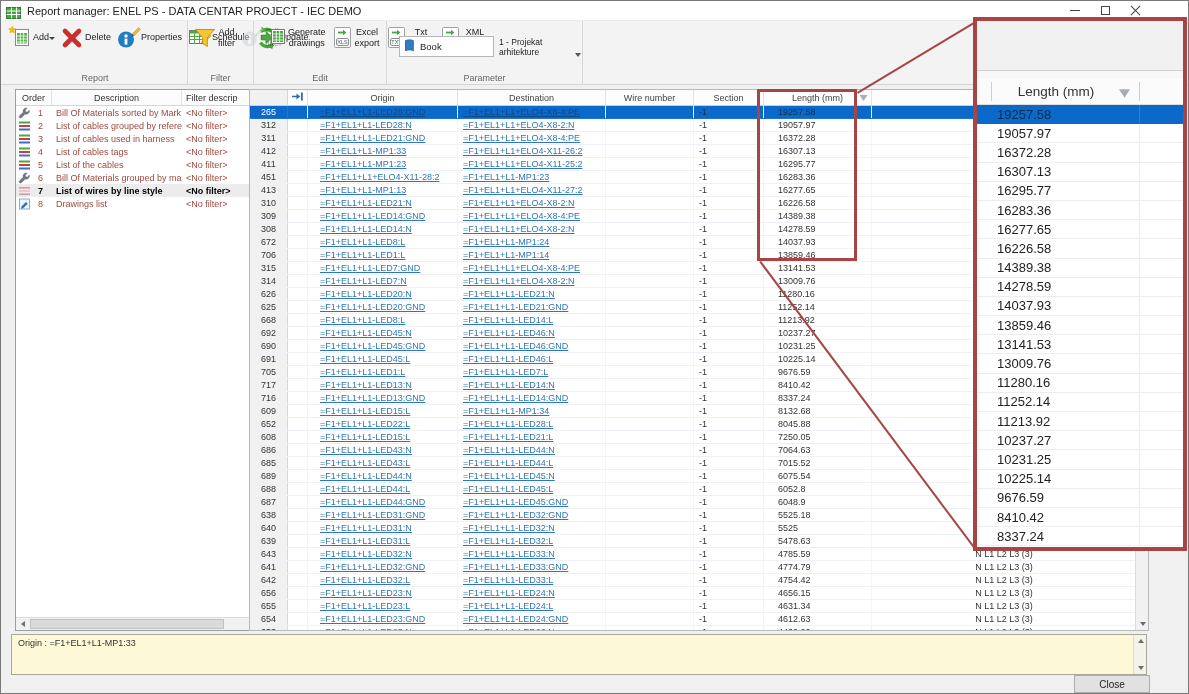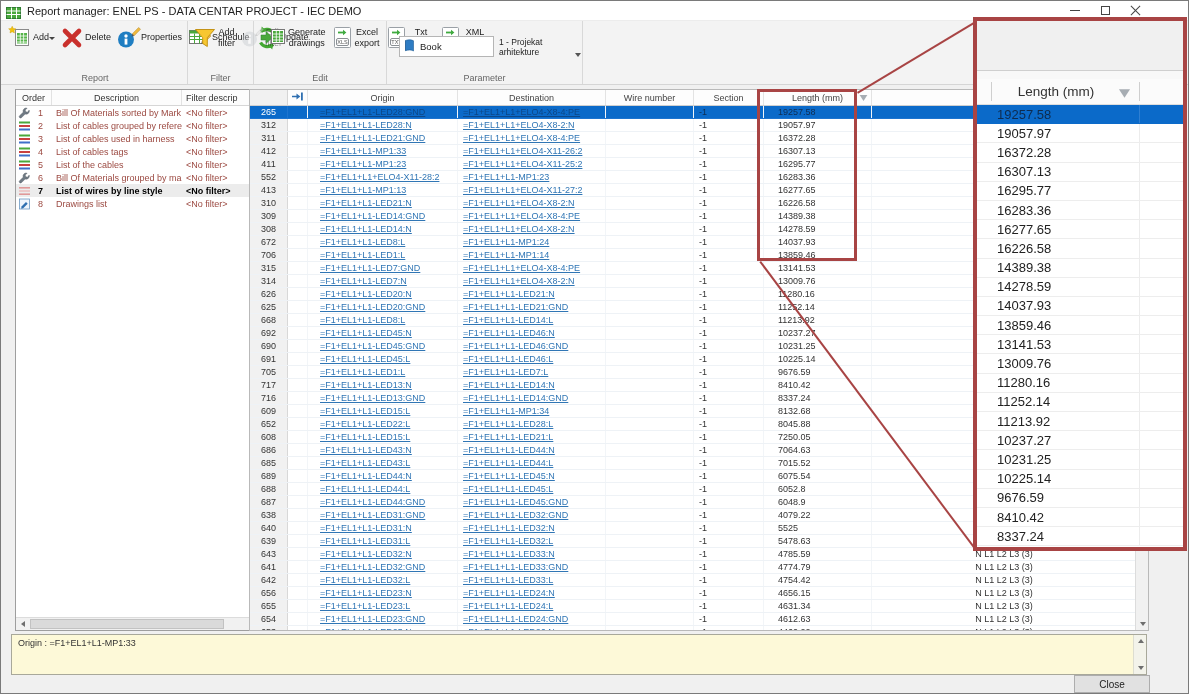--- a/index.html
+++ b/index.html
@@ -479,21 +479,21 @@
           </div>
           <div class="wt-cell c-dest">
             <span class="link">=F1+EL1+L1+ELO4-X11-25:2</span>
           </div>
           <div class="wt-cell c-wire"></div>
           <div class="wt-cell c-sec">-1</div>
           <div class="wt-cell c-len">16295.77</div>
           <div class="wt-cell c-ref"></div>
         </div>
         <div class="wt-row">
-          <div class="wt-num">552</div>
+          <div class="wt-num">451</div>
           <div class="wt-cell c-arrow"></div>
           <div class="wt-cell c-origin">
             <span class="link">=F1+EL1+L1+ELO4-X11-28:2</span>
           </div>
           <div class="wt-cell c-dest">
             <span class="link">=F1+EL1+L1-MP1:23</span>
           </div>
           <div class="wt-cell c-wire"></div>
           <div class="wt-cell c-sec">-1</div>
           <div class="wt-cell c-len">16283.36</div>
@@ -853,21 +853,21 @@
           <div class="wt-num">638</div>
           <div class="wt-cell c-arrow"></div>
           <div class="wt-cell c-origin">
             <span class="link">=F1+EL1+L1-LED31:GND</span>
           </div>
           <div class="wt-cell c-dest">
             <span class="link">=F1+EL1+L1-LED32:GND</span>
           </div>
           <div class="wt-cell c-wire"></div>
           <div class="wt-cell c-sec">-1</div>
-          <div class="wt-cell c-len">4079.22</div>
+          <div class="wt-cell c-len">5525.18</div>
           <div class="wt-cell c-ref"></div>
         </div>
         <div class="wt-row">
           <div class="wt-num">640</div>
           <div class="wt-cell c-arrow"></div>
           <div class="wt-cell c-origin">
             <span class="link">=F1+EL1+L1-LED31:N</span>
           </div>
           <div class="wt-cell c-dest">
             <span class="link">=F1+EL1+L1-LED32:N</span>

